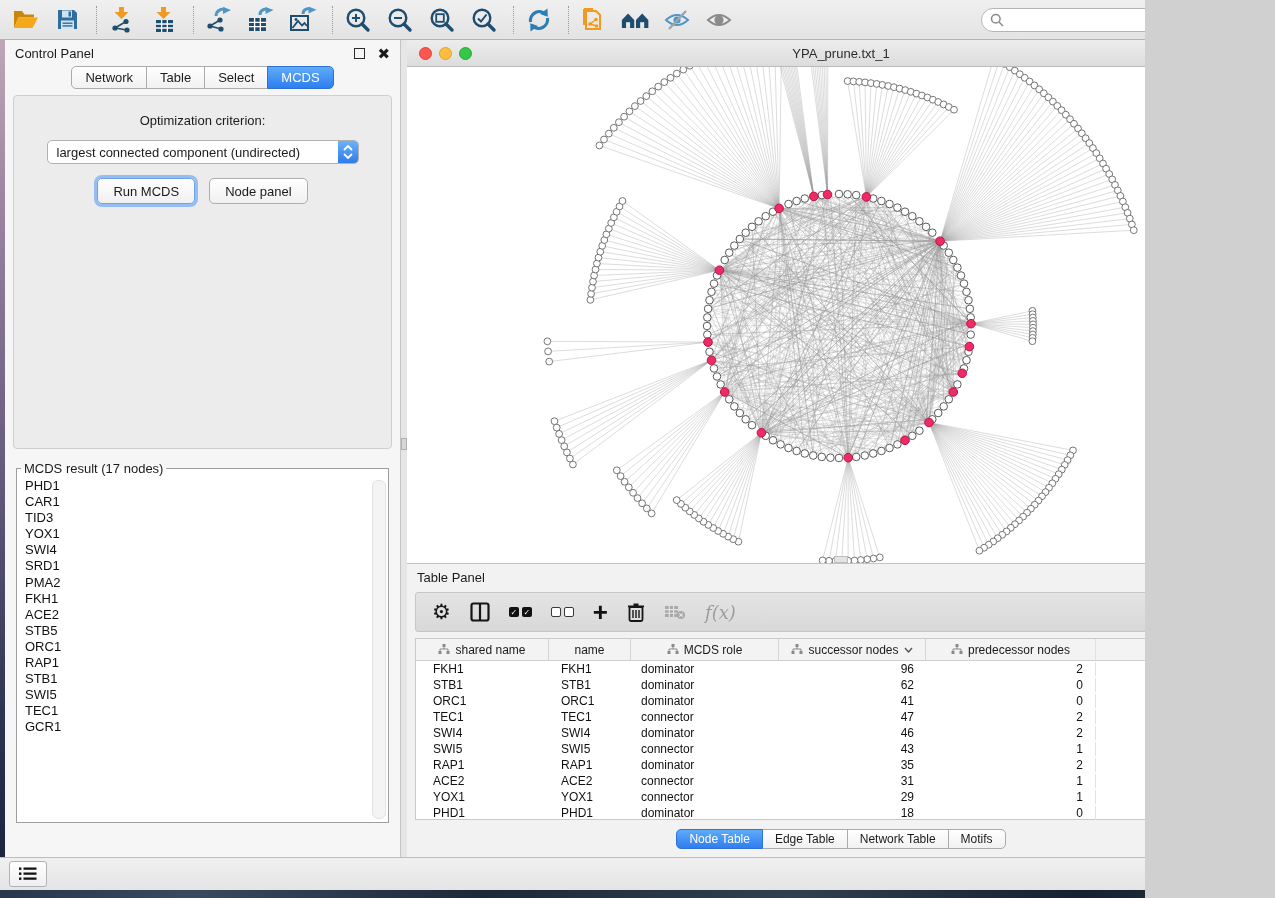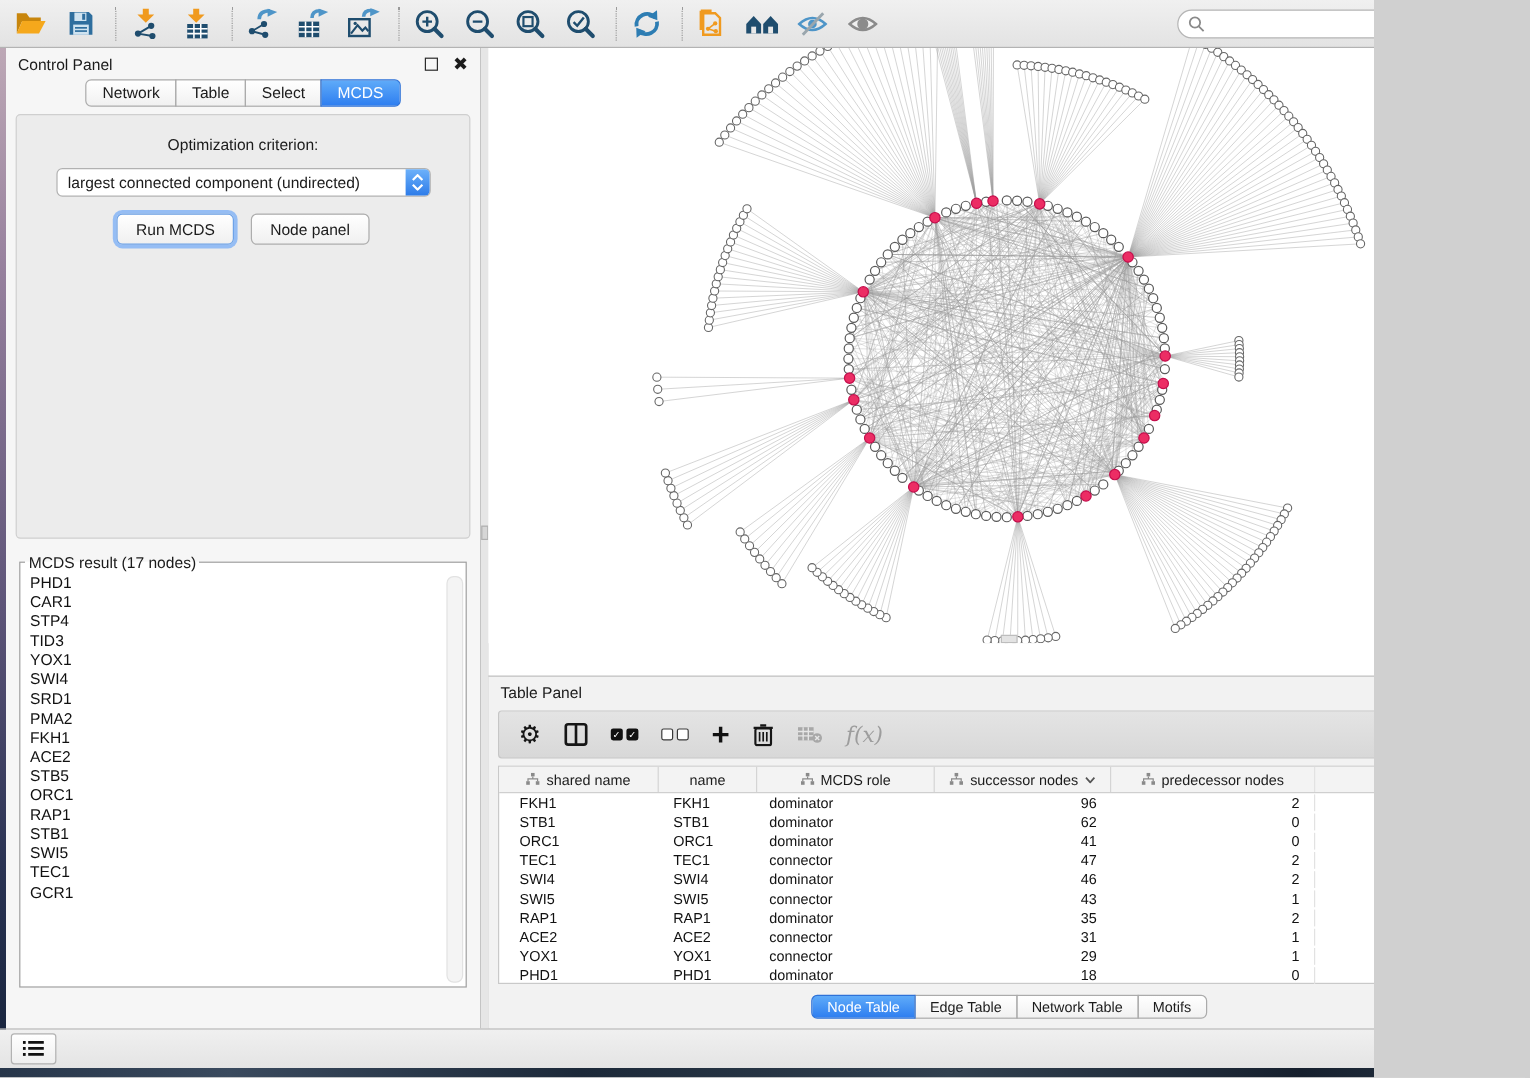--- a/index.html
+++ b/index.html
@@ -281,21 +281,20 @@
       <div class="btn-row">
         <div class="push-btn focused">Run MCDS</div>
         <div class="push-btn">Node panel</div>
       </div>
     </div>
     <fieldset class="result">
       <legend>MCDS result (17 nodes)</legend>
       <div class="result-list">
         <div>PHD1</div>
         <div>CAR1</div>
-        <div>STP4</div>
         <div>TID3</div>
         <div>YOX1</div>
         <div>SWI4</div>
         <div>SRD1</div>
         <div>PMA2</div>
         <div>FKH1</div>
         <div>ACE2</div>
         <div>STB5</div>
         <div>ORC1</div>
         <div>RAP1</div>
@@ -306,20 +305,28 @@
       </div>
       <div class="result-scroll"></div>
     </fieldset>
   </div>
 
   <div class="v-divider">
     <div class="handle"></div>
   </div>
 
   <div class="network-panel">
+    <div class="net-titlebar">
+      <span class="lights">
+        <span class="light red"></span>
+        <span class="light yellow"></span>
+        <span class="light green"></span>
+      </span>
+      <span>YPA_prune.txt_1</span>
+    </div>
     <div class="net-content">
       <svg id="net-svg" width="868" height="496" viewBox="0 0 868 496">
           <g>
             <line x1="372.1" y1="141.4" x2="490.4" y2="140.6" stroke="#9a9a9a" stroke-opacity="0.35" stroke-width="0.7"></line>
             <line x1="372.1" y1="141.4" x2="546.3" y2="193.0" stroke="#9a9a9a" stroke-opacity="0.35" stroke-width="0.7"></line>
             <line x1="372.1" y1="141.4" x2="557.0" y2="216.6" stroke="#9a9a9a" stroke-opacity="0.35" stroke-width="0.7"></line>
             <line x1="372.1" y1="141.4" x2="559.5" y2="293.2" stroke="#9a9a9a" stroke-opacity="0.35" stroke-width="0.7"></line>
             <line x1="372.1" y1="141.4" x2="498.0" y2="144.7" stroke="#9a9a9a" stroke-opacity="0.35" stroke-width="0.7"></line>
             <line x1="372.1" y1="141.4" x2="313.6" y2="317.4" stroke="#9a9a9a" stroke-opacity="0.35" stroke-width="0.7"></line>
             <line x1="372.1" y1="141.4" x2="423.4" y2="390.7" stroke="#9a9a9a" stroke-opacity="0.35" stroke-width="0.7"></line>

